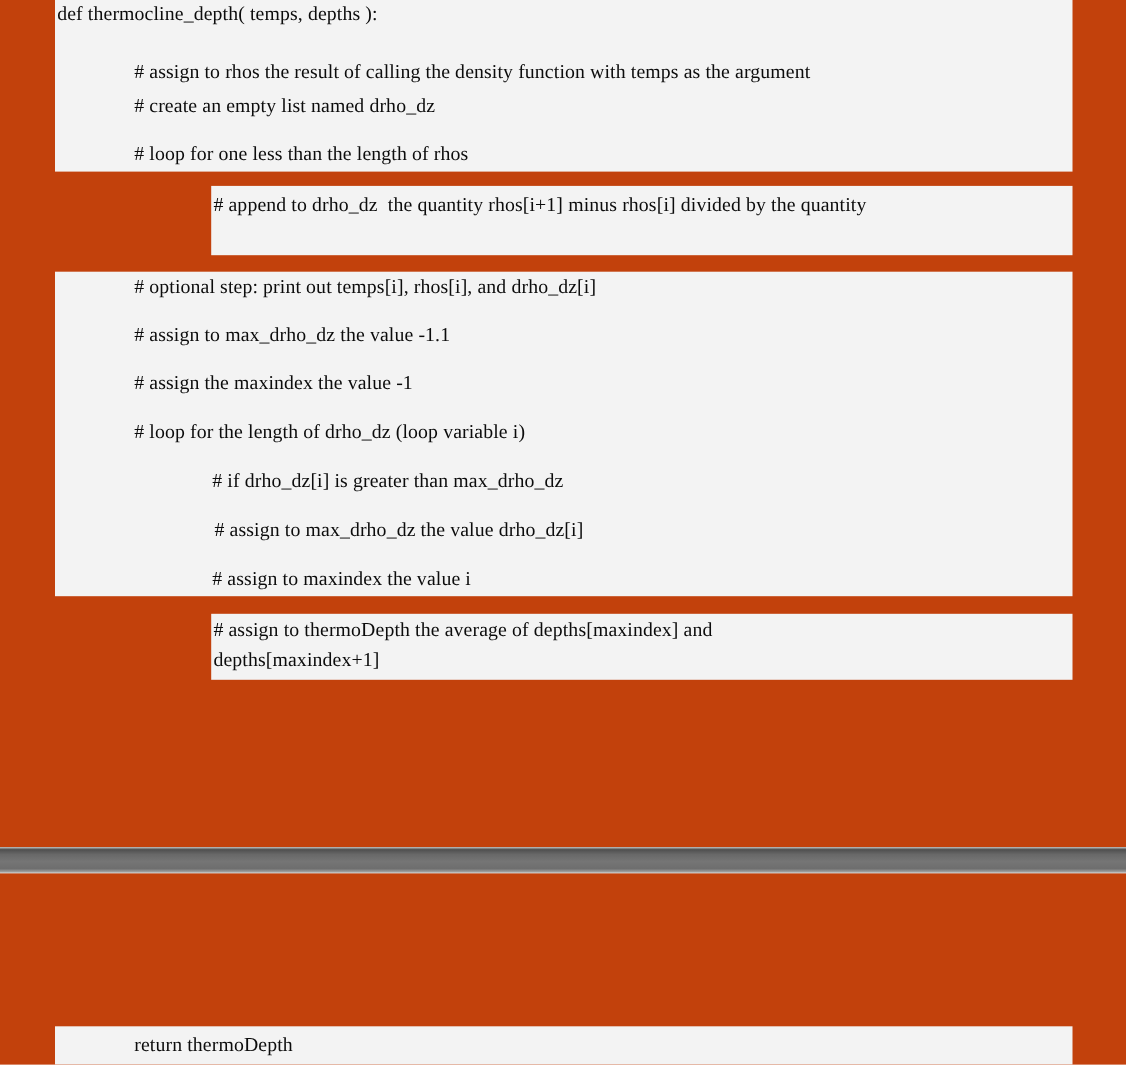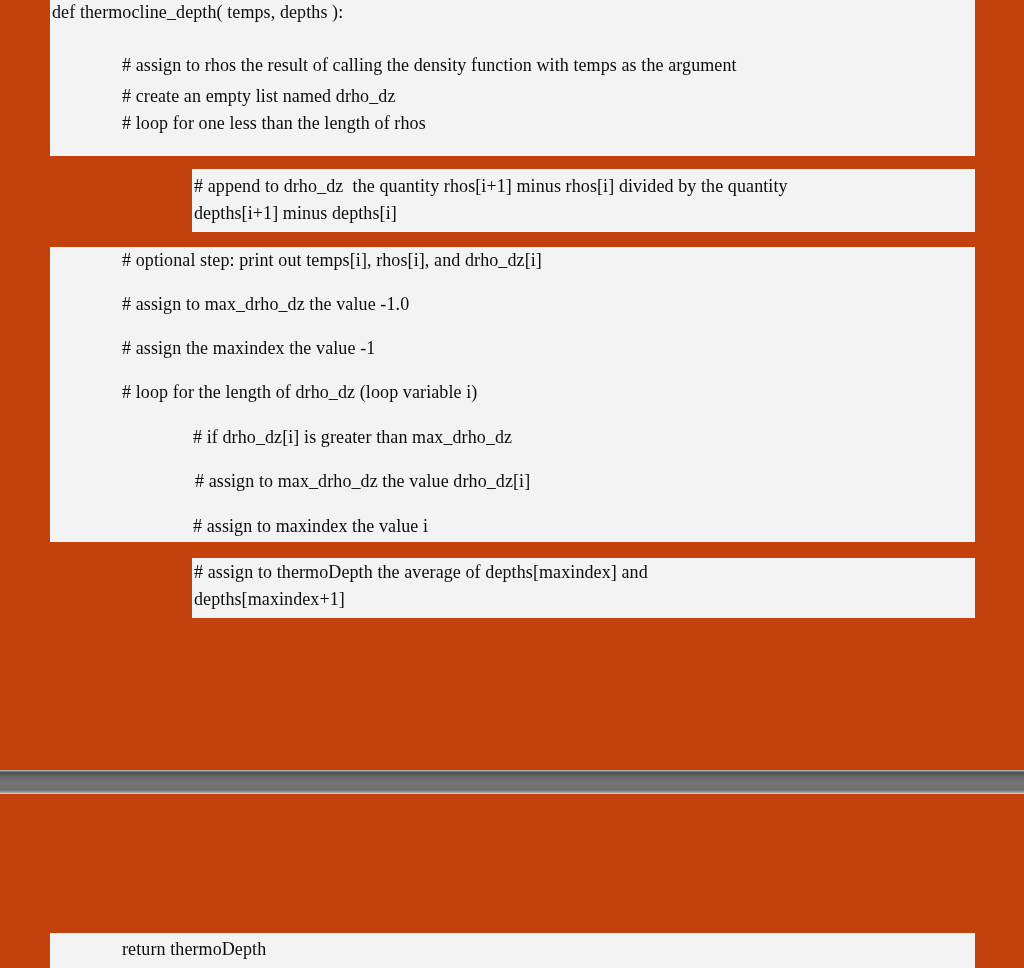--- a/index.html
+++ b/index.html
@@ -22,21 +22,21 @@
     line-height:19px;
     white-space:pre;
     font-weight:400;
     letter-spacing:0.1px;
   }
   
   .blk-a{left:50px;top:0;width:925px;height:156px;}
   .a-def{left:2px;top:3px;}
   .a-c1{left:72px;top:56px;}
   .a-c2{left:72px;top:87px;}
-  .a-c3{left:72px;top:114px;}
+  .a-c3{left:72px;top:130px;}
   
   .blk-b{left:192px;top:169px;width:783px;height:63px;}
   .b-l1{left:2px;top:8px;}
   .b-l2{left:2px;top:35px;}
   
   .blk-c{left:50px;top:247px;width:925px;height:295px;}
   .c-l1{left:72px;top:4px;}
   .c-l2{left:72px;top:48px;}
   .c-l3{left:72px;top:92px;}
   .c-l4{left:72px;top:136px;}
@@ -71,26 +71,25 @@
 
   <div class="hl blk-a">
     <div class="ln a-def">def thermocline_depth( temps, depths ):</div>
     <div class="ln a-c1"># assign to rhos the result of calling the density function with temps as the argument</div>
     <div class="ln a-c2"># create an empty list named drho_dz</div>
     <div class="ln a-c3"># loop for one less than the length of rhos</div>
   </div>
 
   <div class="hl blk-b">
     <div class="ln b-l1"># append to drho_dz  the quantity rhos[i+1] minus rhos[i] divided by the quantity</div>
-    <div class="ln b-l2">depths[i+1] minus depths[i]</div>
   </div>
 
   <div class="hl blk-c">
     <div class="ln c-l1"># optional step: print out temps[i], rhos[i], and drho_dz[i]</div>
-    <div class="ln c-l2"># assign to max_drho_dz the value -1.0</div>
+    <div class="ln c-l2"># assign to max_drho_dz the value -1.1</div>
     <div class="ln c-l3"># assign the maxindex the value -1</div>
     <div class="ln c-l5"># if drho_dz[i] is greater than max_drho_dz</div>
     <div class="ln c-l4"># loop for the length of drho_dz (loop variable i)</div>
     <div class="ln c-l6"># assign to max_drho_dz the value drho_dz[i]</div>
     <div class="ln c-l7"># assign to maxindex the value i</div>
   </div>
 
   <div class="hl blk-d">
     <div class="ln d-l1"># assign to thermoDepth the average of depths[maxindex] and</div>
     <div class="ln d-l2">depths[maxindex+1]</div>

